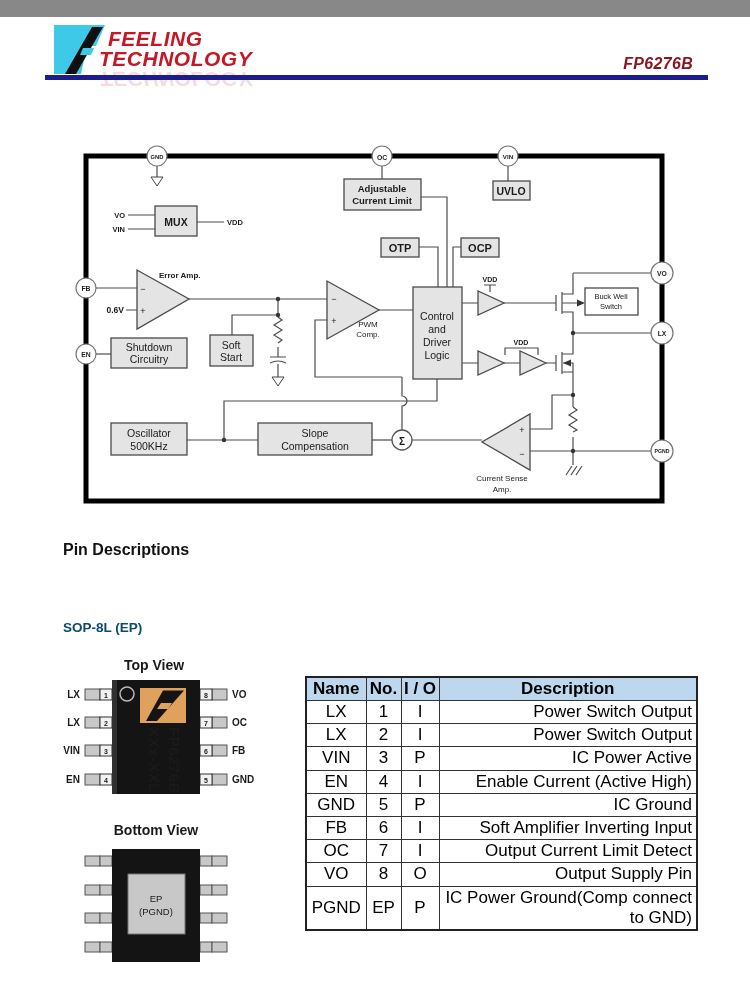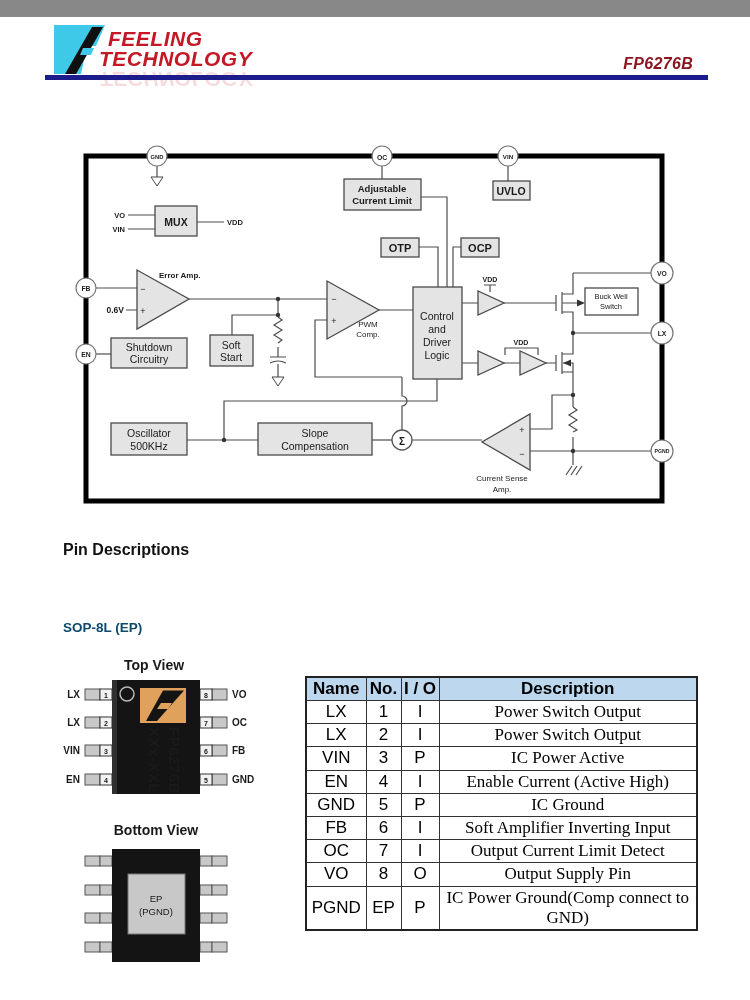--- a/index.html
+++ b/index.html
@@ -21,21 +21,21 @@
   
   svg text{font-family:"Liberation Sans", sans-serif;fill:#1a1a1a;}
   
   table.pins{position:absolute;left:305px;top:659px;border-collapse:collapse;
              table-layout:fixed;width:391px;font-size:17px;color:#000;
              border:2px solid #222;}
   table.pins th{background:#bdd7ee;font-weight:bold;border:1px solid #333;
                 height:19px;padding:1px 2px;text-align:center;box-sizing:border-box;}
   table.pins td{border:1px solid #333;height:23.2px;padding:1px 4px;
                 box-sizing:border-box;text-align:center;}
-  table.pins td.desc{text-align:center;font-family:Liberation Serif, serif;}
+  table.pins td.desc{text-align:right;}
   .cw-name{width:60px;} .cw-no{width:35px;} .cw-io{width:38px;} .cw-desc{width:258px;}
 </style>
 </head>
 <body>
 
 <div class="page">
 
   <svg class="abs" style="left:50px;top:5px" width="62" height="55" viewBox="0 0 62 55">
     <polygon points="4,3 55,3 46,24 37,24 31,52 4,52" fill="#3fc9e8"></polygon>
     <polygon points="42,5 53,5 26,52 15,52" fill="#101010"></polygon>

